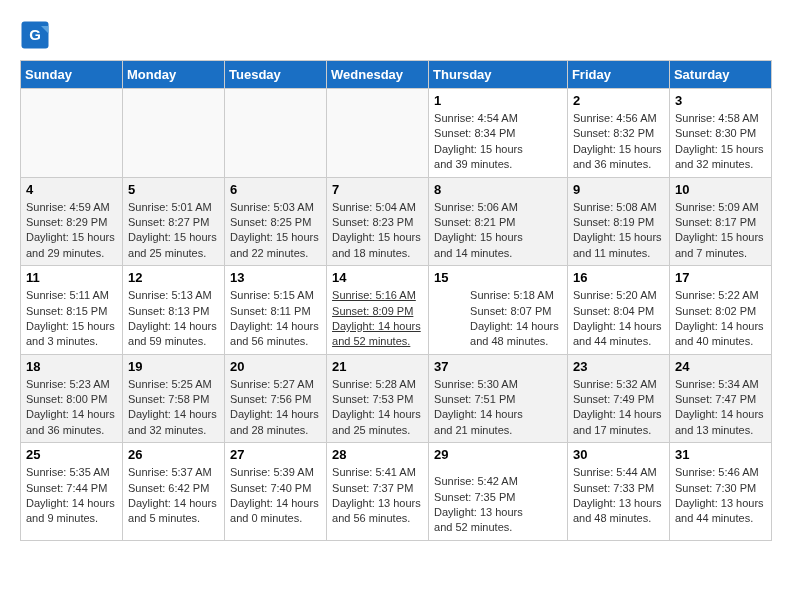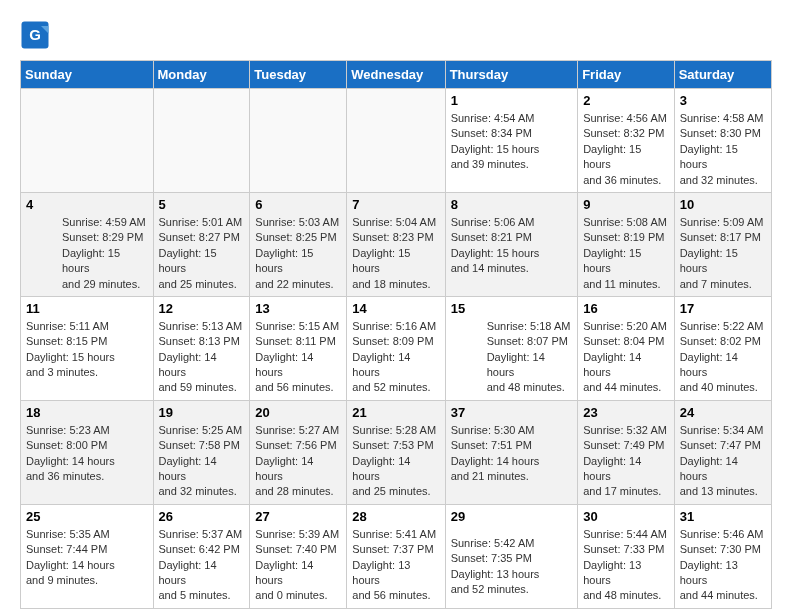--- a/index.html
+++ b/index.html
@@ -138,21 +138,21 @@
           <div class="day-num">3</div>
           <div class="day-info" style="white-space: pre-line;">Sunrise: 4:58 AM
 Sunset: 8:30 PM
 Daylight: 15 hours
 and 32 minutes.</div>
         </td>
       </tr>
       <tr>
         <td>
           <div class="day-num">4</div>
-          <div class="day-info" style="white-space: pre-line; margin-left: 36px;">Sunrise: 4:59 AM
+          <div class="day-info" style="white-space: pre-line;">Sunrise: 4:59 AM
 Sunset: 8:29 PM
 Daylight: 15 hours
 and 29 minutes.</div>
         </td>
         <td>
           <div class="day-num">5</div>
           <div class="day-info" style="white-space: pre-line;">Sunrise: 5:01 AM
 Sunset: 8:27 PM
 Daylight: 15 hours
 and 25 minutes.</div>
@@ -210,21 +210,21 @@
         </td>
         <td>
           <div class="day-num">13</div>
           <div class="day-info" style="white-space: pre-line;">Sunrise: 5:15 AM
 Sunset: 8:11 PM
 Daylight: 14 hours
 and 56 minutes.</div>
         </td>
         <td>
           <div class="day-num">14</div>
-          <div class="day-info" style="white-space: pre-line;">Sunrise: 5:16 AM
+          <div class="day-info" style="white-space: pre-line; text-decoration: underline;">Sunrise: 5:16 AM
 Sunset: 8:09 PM
 Daylight: 14 hours
 and 52 minutes.</div>
         </td>
         <td>
           <div class="day-num">15</div>
           <div class="day-info" style="white-space: pre-line; margin-left: 36px;">Sunrise: 5:18 AM
 Sunset: 8:07 PM
 Daylight: 14 hours
 and 48 minutes.</div>

